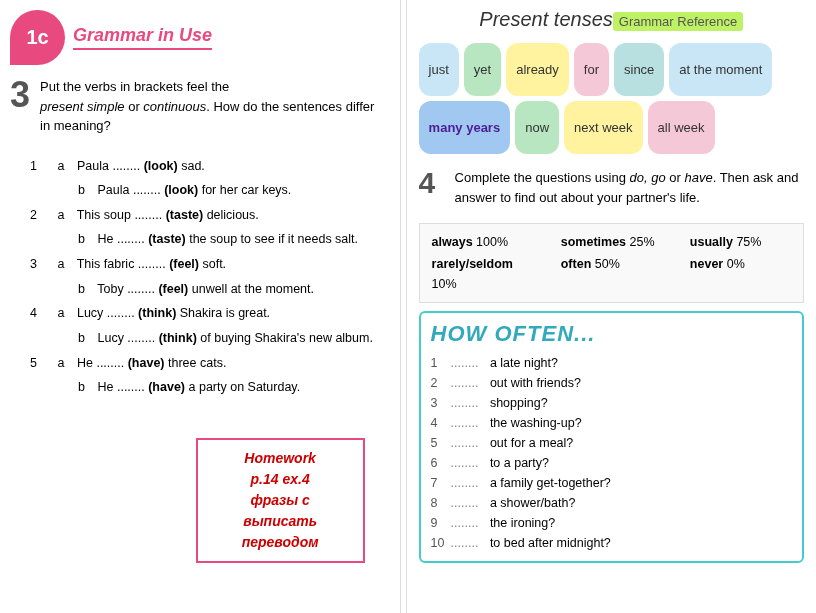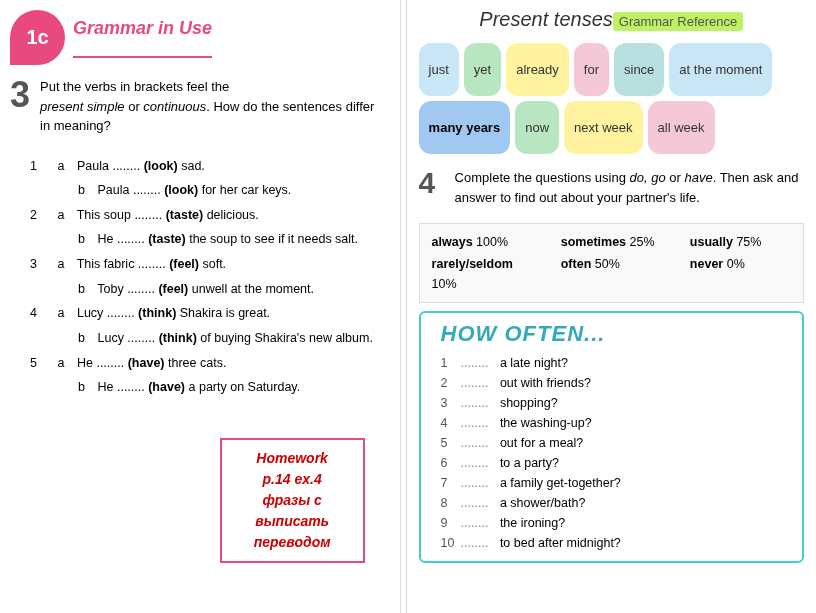--- a/index.html
+++ b/index.html
@@ -40,21 +40,21 @@
       margin-right: 8px;
       position: relative;
     }
 
     .badge-text {
       color: #e84a7f;
       font-size: 18px;
       font-style: italic;
       font-weight: bold;
       border-bottom: 2px solid #e84a7f;
-      padding-bottom: 17px;
+      padding-bottom: 2px;
     }
 
     .section-number {
       font-size: 36px;
       font-weight: bold;
       color: #555;
       margin-right: 8px;
       float: left;
       line-height: 1;
     }
@@ -91,21 +91,21 @@
       width: 16px;
       margin-left: 8px;
     }
 
     .homework-box {
       position: absolute;
       bottom: 50px;
       right: 30px;
       border: 2px solid #e84a7f;
       padding: 8px 12px;
-      width: 145px;
+      width: 169px;
       text-align: center;
       font-size: 14px;
       font-style: italic;
       color: #cc0000;
       font-weight: bold;
       line-height: 1.5;
     }
 
     
     .right-panel {
@@ -148,21 +148,21 @@
       border-radius: 12px;
       font-size: 13px;
       font-weight: normal;
     }
 
     .tag-blue { background: #c8e6f5; color: #333; }
     .tag-green { background: #b8e6c0; color: #333; }
     .tag-yellow { background: #fff3a0; color: #333; }
     .tag-pink { background: #f5c8d8; color: #333; }
     .tag-teal { background: #b8e0e0; color: #333; }
-    .tag-highlight { background: #a0c8f0; color: #000000; font-weight: bold; }
+    .tag-highlight { background: #a0c8f0; color: #4c1d95; font-weight: bold; }
 
     .section4-num {
       font-size: 30px;
       font-weight: bold;
       color: #555;
       float: left;
       line-height: 1;
       margin-right: 6px;
     }
 
@@ -182,21 +182,21 @@
       padding: 8px 12px;
       margin-bottom: 8px;
       font-size: 12.5px;
     }
 
     .freq-item { line-height: 1.6; }
 
     .how-often-box {
       border: 2px solid #4cc;
       border-radius: 6px;
-      padding: 8px 20px;
+      padding: 8px 10px;
     }
 
     .how-often-title {
       font-size: 22px;
       font-weight: bold;
       color: #3ab;
       font-style: italic;
       margin-bottom: 6px;
       letter-spacing: 1px;
     }

